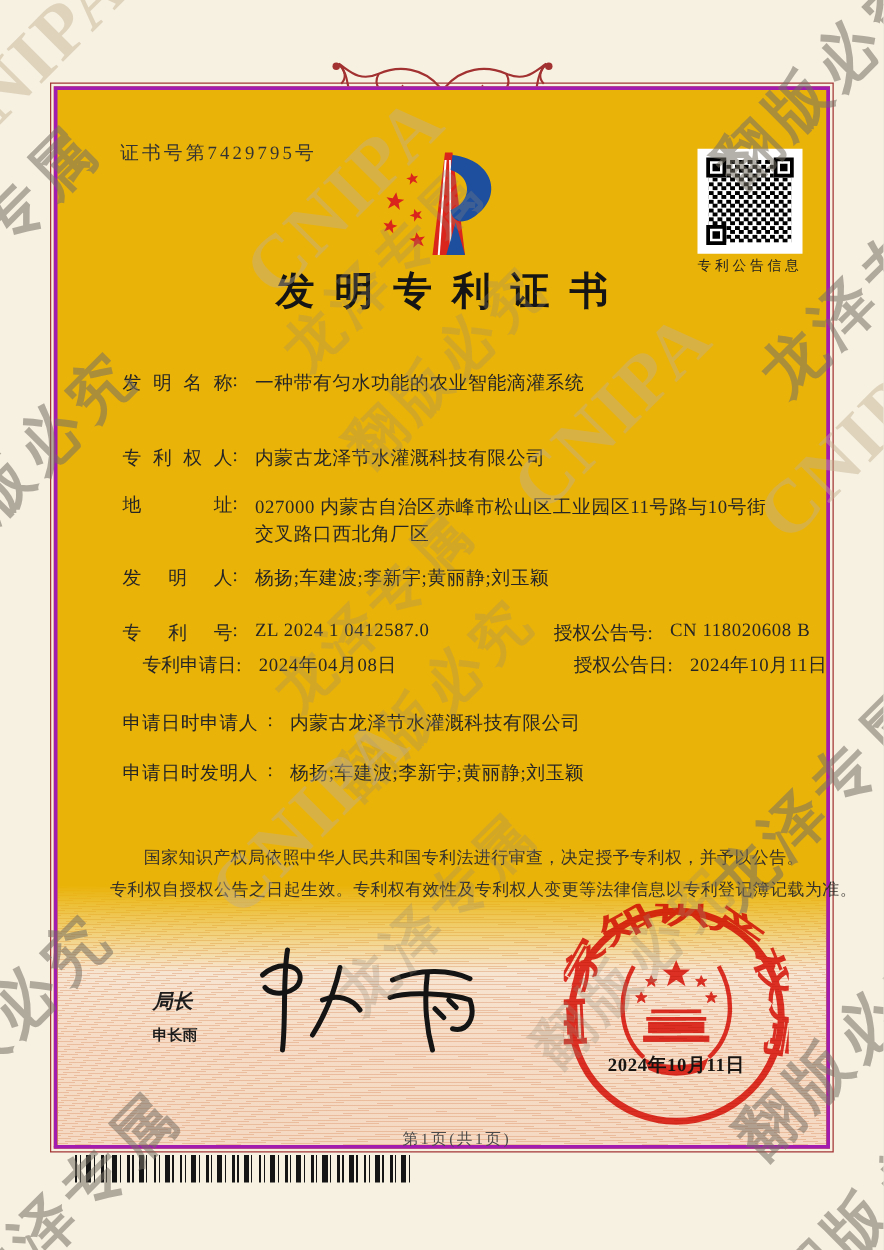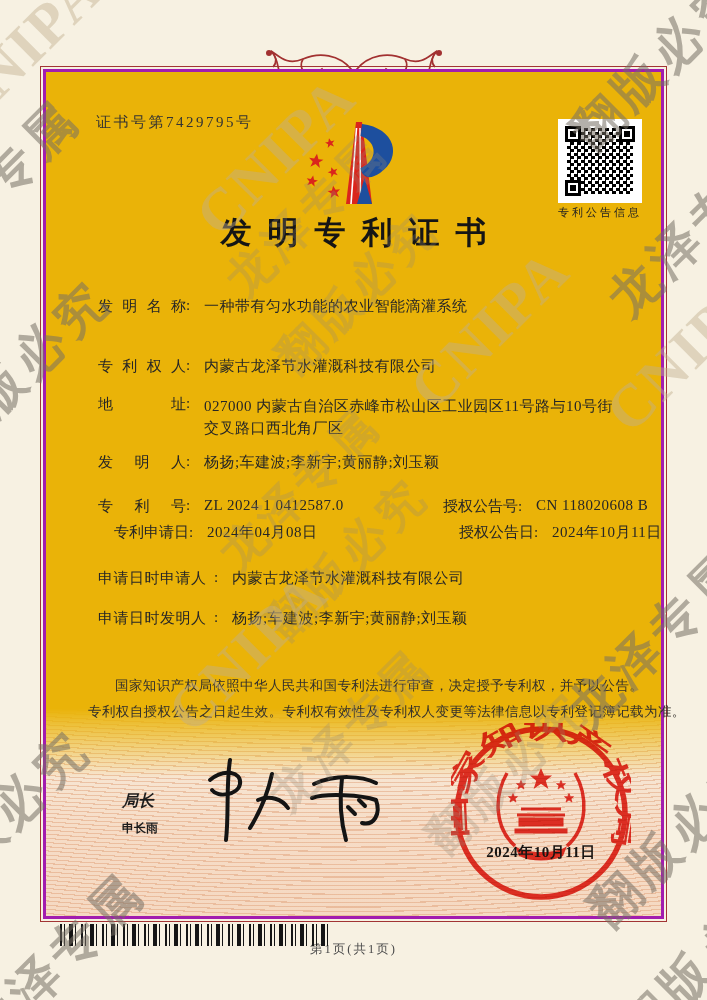--- a/index.html
+++ b/index.html
@@ -53,22 +53,22 @@
             font-family:"Liberation Sans","DejaVu Sans",sans-serif;color:#1d1d1d;font-style:italic;}
   .sig-name{position:absolute;left:76px;top:748px;font-size:12px;font-weight:bold;
             font-family:"Liberation Sans","DejaVu Sans",sans-serif;color:#1d1d1d;}
   .sig-hand{position:absolute;left:150px;top:678px;}
   
   .seal{position:absolute;left:405px;top:651px;width:180px;height:180px;mix-blend-mode:multiply;}
   .seal svg{position:absolute;inset:0;}
   .seal-date{position:absolute;left:0;top:120px;width:100%;text-align:center;
              font-size:15px;font-weight:bold;color:#181818;letter-spacing:.5px;}
   
-  .page-no{position:absolute;left:0;top:831px;width:100%;text-align:center;
-           font-size:12.5px;letter-spacing:2px;color:#4a4a4a;margin-top:38px;}
+  .page-no{position:absolute;left:12px;top:831px;width:100%;text-align:center;
+           font-size:12.5px;letter-spacing:2px;color:#4a4a4a;}
   .barcode{position:absolute;left:60px;top:924px;width:272px;height:22px;
     background:repeating-linear-gradient(90deg,
       #151515 0 2px,transparent 2px 4px,#151515 4px 5px,transparent 5px 9px,
       #151515 9px 13px,transparent 13px 15px,#151515 15px 16px,transparent 16px 21px);}
   
   .wm-layer{position:absolute;inset:0;overflow:hidden;pointer-events:none;z-index:20;}
   .wm{position:absolute;transform:rotate(-45deg);white-space:nowrap;font-weight:bold;}
   .wm-edge{color:rgba(118,111,101,.55);font-size:50px;letter-spacing:6px;
            font-family:"Liberation Sans","DejaVu Sans",sans-serif;}
   .wm-faint{color:rgba(148,138,120,.28);font-size:46px;letter-spacing:5px;

